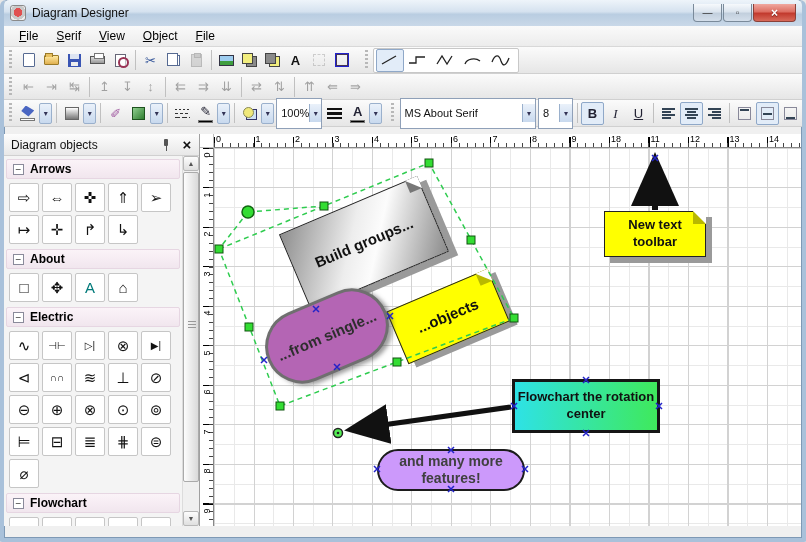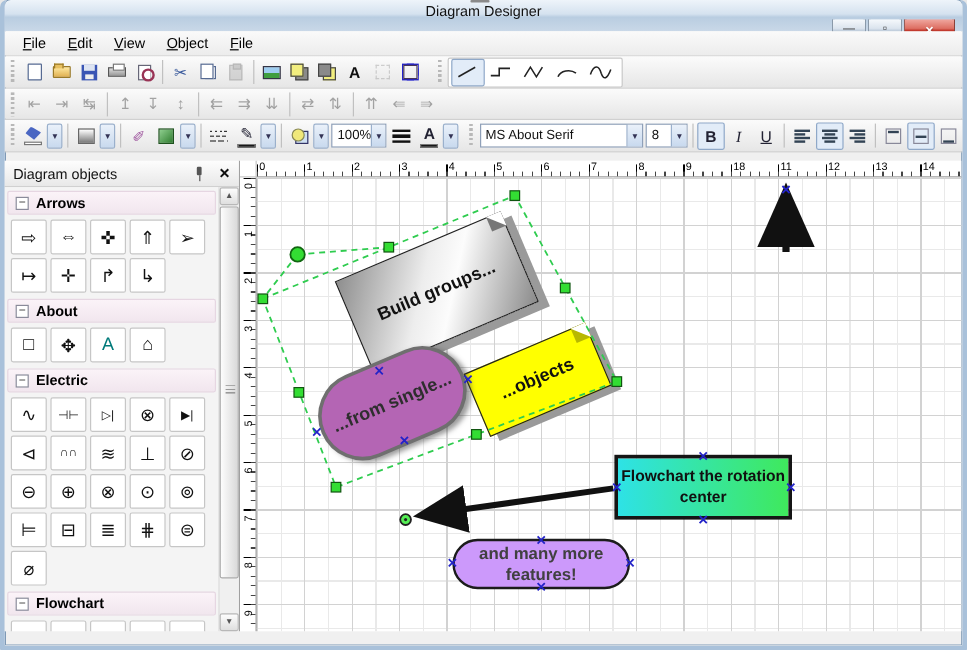--- a/index.html
+++ b/index.html
@@ -2,21 +2,21 @@
 <html><head>
 <meta charset="utf-8">
 <style>
   * { margin:0; padding:0; box-sizing:border-box; }
   html,body { width:806px; height:542px; font-family:"Liberation Sans", sans-serif; background:#e8e8e8; }
   .window { position:relative; width:806px; height:542px; border:4px solid #a9c1da; border-top:none;
             border-radius:6px 6px 2px 2px; background:#f0f0f0; box-shadow: inset 0 0 0 1px #7e99b5; }
   
   .titlebar { position:absolute; left:0; top:0; width:798px; height:26px;
       background:linear-gradient(#eef4fa, #d5e2ef 45%, #b9cde1 55%, #c9d8e8); border-radius:5px 5px 0 0;
-      display:flex; align-items:center; padding:0 6px;flex-direction:column; }
+      display:flex; align-items:center; padding:0 6px; }
   .app-icon { width:16px; height:16px; border:1px solid #8a8a8a; border-radius:3px;
       background:radial-gradient(circle at 50% 45%, #e05050 0 42%, #c8c8c8 43% 70%, #eee 71%); margin-right:6px; }
   .title-text { font-size:12px; color:#111; }
   .win-btns { margin-left:auto; display:flex; gap:1px; padding-top:0px; }
   .win-btn { width:29px; height:18px; border:1px solid #7a8a9a; border-radius:0 0 4px 4px; border-top:none;
       background:linear-gradient(#f6f9fc,#dbe4ee 45%,#c2cfdd 55%,#d4dfeb); font-size:10px; color:#333;
       display:flex;align-items:center;justify-content:center; }
   .win-btn.close { width:43px; background:linear-gradient(#f0a8a0,#dd6f63 45%,#c23a2e 55%,#d86a5a);
       color:#fff; font-weight:bold; font-size:12px; border-color:#8a4038; text-shadow:0 1px 1px #7a2018; }
   
@@ -79,21 +79,21 @@
   .k-shapecombo::after { content:''; position:absolute; left:0; top:0; width:9px;height:9px;border-radius:50%;border:1px solid #885; background:#f0e87a;}
   .k-alL,.k-alC,.k-alR { width:13px;height:12px;
       background-image:linear-gradient(#345,#345),linear-gradient(#345,#345),linear-gradient(#345,#345),linear-gradient(#345,#345);
       background-size:13px 2px,9px 2px,13px 2px,9px 2px; background-repeat:no-repeat; }
   .k-alL { background-position:0 1px,0 4px,0 7px,0 10px; }
   .k-alC { background-position:0 1px,2px 4px,0 7px,2px 10px; }
   .k-alR { background-position:0 1px,4px 4px,0 7px,4px 10px; }
   .k-vaT,.k-vaM,.k-vaB { width:13px;height:13px;border:1px solid #889; background-repeat:no-repeat;
       background-image:linear-gradient(#345,#345); background-size:9px 2px; }
   .k-vaT { background-position:1px 1px; } .k-vaM { background-position:1px 5px; } .k-vaB { background-position:1px 9px; }
-  .combo { height:20px; border:1px solid #8fa0b8; background:#fff; display:flex; align-items:center; font-size:11px;
+  .combo { height:31px; border:1px solid #8fa0b8; background:#fff; display:flex; align-items:center; font-size:11px;
       color:#111; padding-left:4px; margin:0 1px; }
   .combo .cval { flex:1; }
   .combo .cbtn { width:13px; height:18px; background:linear-gradient(#eaf1fa,#c8d9ee); border-left:1px solid #9ab0cc;
       font-size:8px; color:#335; display:flex; align-items:center; justify-content:center; }
   svg.lnico { display:block; }
   
   .main { position:absolute; left:0; top:134px; width:798px; height:392px; display:flex; }
   
   .panel { width:196px; height:392px; background:#f4f4f4; border-right:1px solid #a0a0a0; position:relative; }
   .panel-header { height:22px; background:linear-gradient(#fdfdfd,#e8e8e8); border-bottom:1px solid #d0d0d0;
@@ -168,21 +168,21 @@
     <div class="title-text">Diagram Designer</div>
     <div class="win-btns">
       <div class="win-btn">—</div>
       <div class="win-btn">▫</div>
       <div class="win-btn close">×</div>
     </div>
   </div>
 
   <div class="menubar" id="menubar">
       <div class="menu-item">File</div>
-      <div class="menu-item">Edit</div>
+      <div class="menu-item">Serif</div>
       <div class="menu-item">View</div>
       <div class="menu-item">Object</div>
       <div class="menu-item">File</div>
     </div>
 
   <div class="toolrow row1">
     <div class="grip"></div>
     <div style="display:flex;align-items:center;">
         <div class="tb-btn">
           <span class="ic k-page"></span>
@@ -524,20 +524,24 @@
 
         <div class="shape note-yellow" style="left:179px; top:140px; width:110px; height:57px; transform:rotate(-23deg);">
           <span class="note-text">...objects</span>
           <span class="fold fold-yellow"></span>
         </div>
 
         <div class="shape pill-purple" style="left:49px; top:151px; width:128px; height:74px; transform:rotate(-23deg);">
           <span class="note-text">...from single...</span>
         </div>
 
+        <div class="shape note-yellow" style="left:390px; top:63px; width:102px; height:46px;">
+          <span class="note-small-text">New text toolbar</span>
+          <span class="fold fold-yellow"></span>
+        </div>
 
         <div class="shape box-gradient" style="left:298px; top:231px; width:148px; height:54px;">
           <span class="note-small-text">Flowchart the rotation center</span>
         </div>
 
         <div class="shape pill-violet" style="left:163px; top:301px; width:148px; height:42px;">
           <span class="note-text">and many more features!</span>
         </div>
 
         <svg id="overlay" xmlns="http://www.w3.org/2000/svg">

